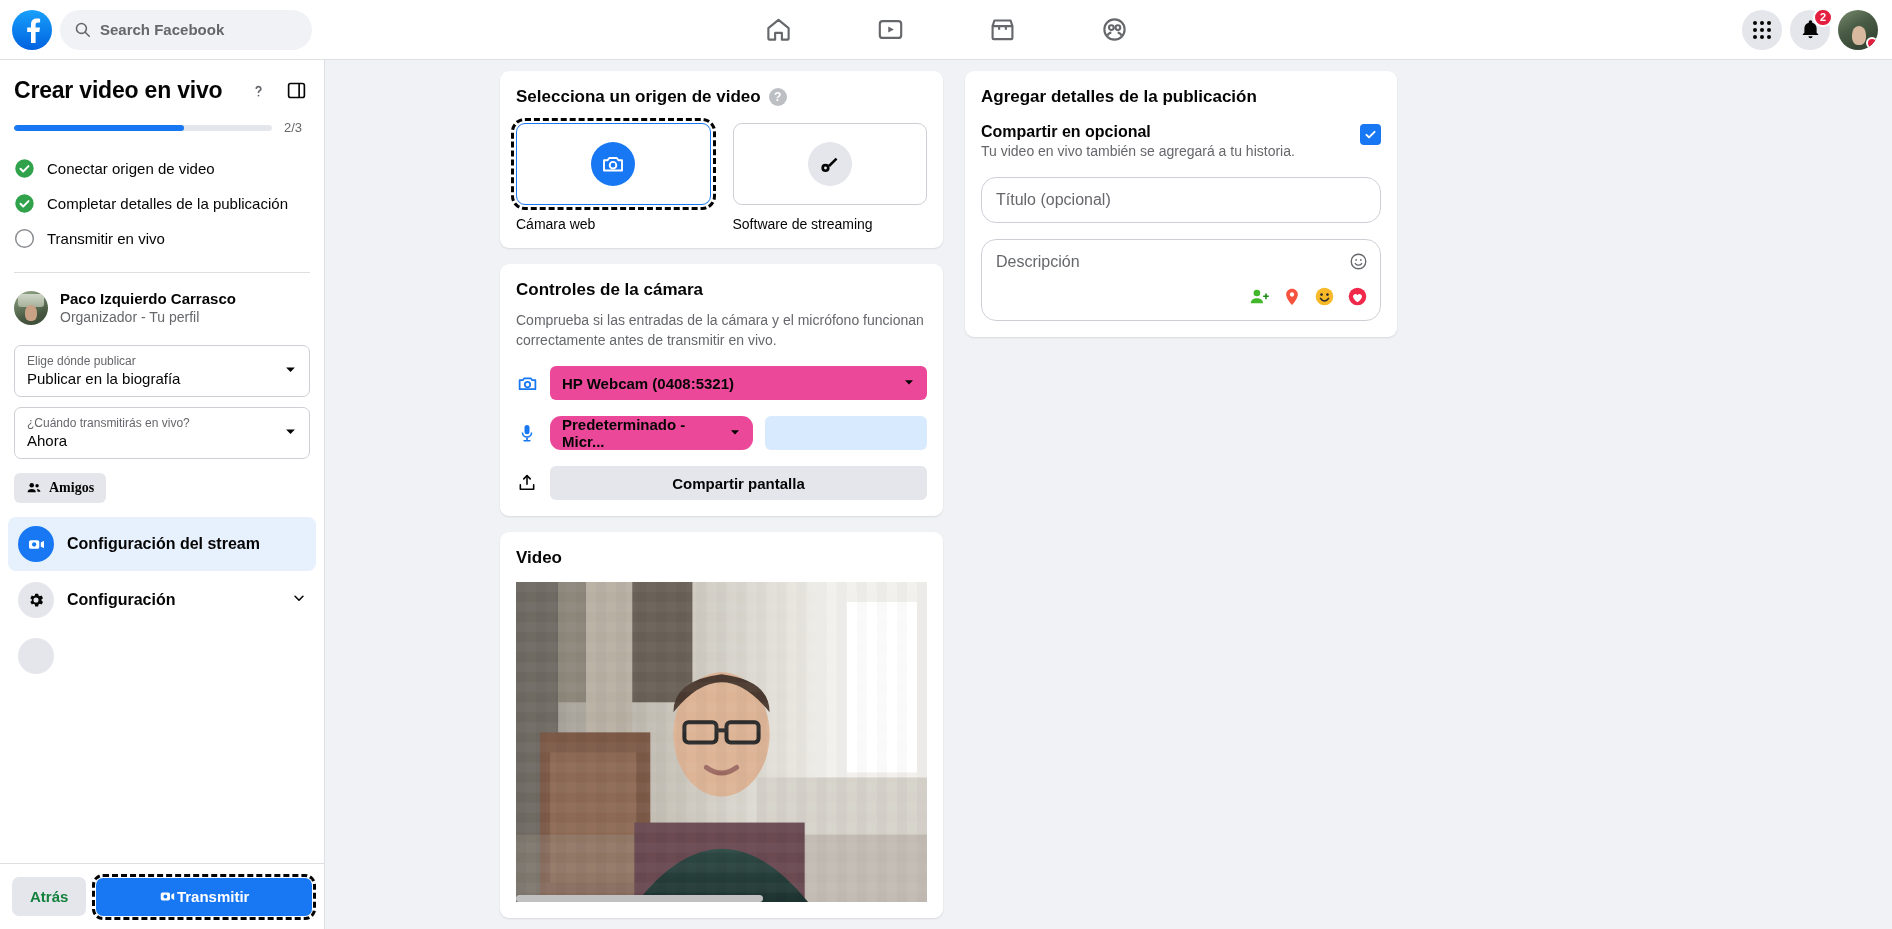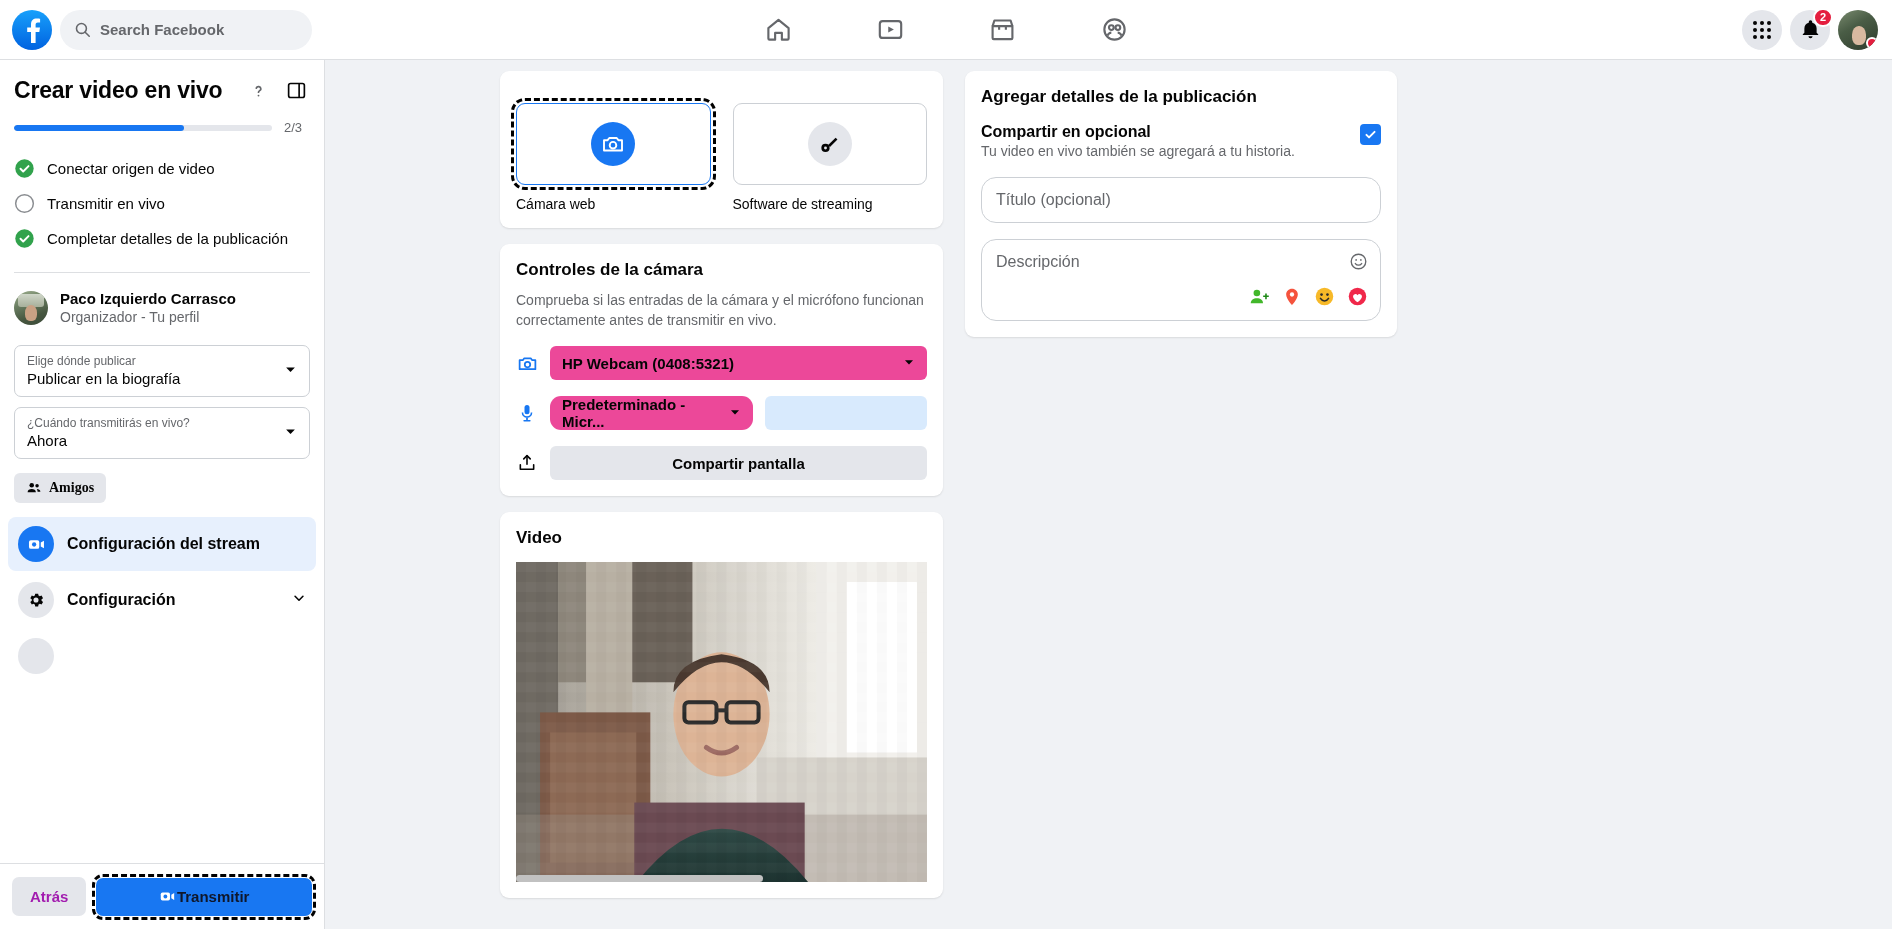--- a/index.html
+++ b/index.html
@@ -129,25 +129,25 @@
   }
   .menu-ic-circ.blue { background: #1877f2; }
   .menu-label { font-size: 16px; font-weight: 600; color: #050505; flex:1; }
   .menu-chev { color: #050505; }
   .sb-footer {
     height: 66px; border-top: 1px solid #dddfe2; display: flex; align-items: center;
     gap: 10px; padding: 0 12px; background: #fff;
   }
   .btn-back {
     background: #e4e6eb; border-radius: 7px; padding: 11px 18px; font-size: 15px;
-    font-weight: 600; color: #a21caf; cursor: pointer; border: none;
+    font-weight: 600; color: #15803d; cursor: pointer; border: none;
     font-family: "Liberation Sans", sans-serif;
   }
   .btn-go {
-    flex: 1; background: #1877f2; border-radius: 7px; height: 38px; color: #0f172a;
+    flex: 1; background: #1877f2; border-radius: 7px; height: 38px; color: #ffffff;
     font-size: 15px; font-weight: 700; display: flex; align-items: center;
     justify-content: center; gap: 1px; cursor: pointer; border: none;
     outline: 3px dashed #000; outline-offset: 1px;
     font-family: "Liberation Sans", sans-serif;
   }
 
   
   .main {
     position: absolute; top: 60px; left: 325px; width: 1567px; height: 869px;
     background: #f0f2f5; overflow: hidden;
@@ -335,33 +335,33 @@
           <svg width="21" height="21" viewBox="0 0 24 24">
             <circle cx="12" cy="12" r="10.5" fill="#31a24c"></circle>
             <path d="M7.4 12.3l3.1 3.1 6.1-6.1" fill="none" stroke="#fff" stroke-width="2.2" stroke-linecap="round" stroke-linejoin="round"></path>
           </svg>
         </span>
         <span class="step-label">Conectar origen de video</span>
       </div>
       <div class="step">
         <span class="step-ic">
           <svg width="21" height="21" viewBox="0 0 24 24">
-            <circle cx="12" cy="12" r="10.1" fill="none" stroke="#8a8d91" stroke-width="1.7"></circle>
-          </svg>
-        </span>
-        <span class="step-label">Transmitir en vivo</span>
+            <circle cx="12" cy="12" r="10.5" fill="#31a24c"></circle>
+            <path d="M7.4 12.3l3.1 3.1 6.1-6.1" fill="none" stroke="#fff" stroke-width="2.2" stroke-linecap="round" stroke-linejoin="round"></path>
+          </svg>
+        </span>
+        <span class="step-label">Completar detalles de la publicación</span>
       </div>
       <div class="step">
         <span class="step-ic">
           <svg width="21" height="21" viewBox="0 0 24 24">
-            <circle cx="12" cy="12" r="10.5" fill="#31a24c"></circle>
-            <path d="M7.4 12.3l3.1 3.1 6.1-6.1" fill="none" stroke="#fff" stroke-width="2.2" stroke-linecap="round" stroke-linejoin="round"></path>
-          </svg>
-        </span>
-        <span class="step-label">Completar detalles de la publicación</span>
+            <circle cx="12" cy="12" r="10.1" fill="none" stroke="#8a8d91" stroke-width="1.7"></circle>
+          </svg>
+        </span>
+        <span class="step-label">Transmitir en vivo</span>
       </div>
     </div>
 
     <div class="divider"></div>
 
     <div class="user-row">
       <div class="user-av"></div>
       <div>
         <div class="user-name">Paco Izquierdo Carrasco</div>
         <div class="user-sub">Organizador - Tu perfil</div>
@@ -443,20 +443,24 @@
       <span>Transmitir</span>
     </button>
   </div>
 </div>
 
 <div class="main">
 
   <div class="col-center">
 
     <div class="card">
+      <div class="card-title">
+        <span>Selecciona un origen de video</span>
+        <span class="q-ic">?</span>
+      </div>
       <div class="src-row">
         <div class="src-item">
           <div class="src-box selected">
             <span class="src-ic-blue">
               <svg width="24" height="24" viewBox="0 0 24 24" fill="none" stroke="#fff" stroke-width="1.9">
                 <path d="M3 8.2h3.6L8.3 6h7.4l1.7 2.2H21v10.3H3z" stroke-linejoin="round"></path>
                 <circle cx="12" cy="13.2" r="3.3"></circle>
               </svg>
             </span>
           </div>

